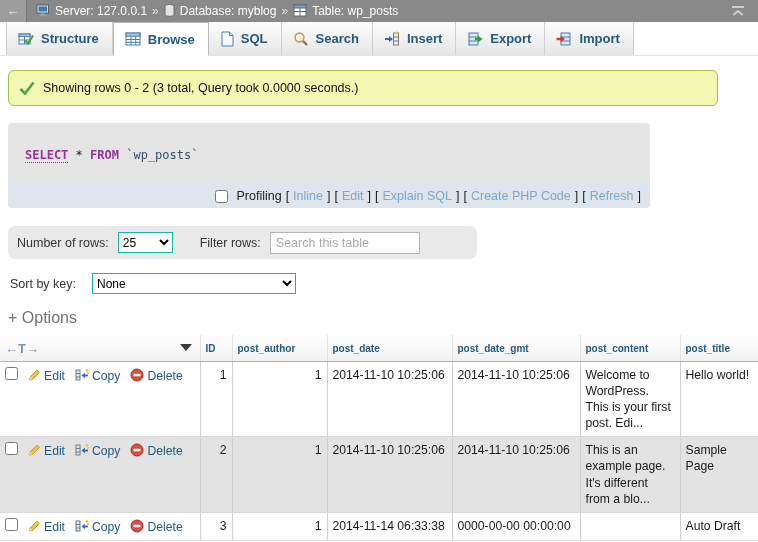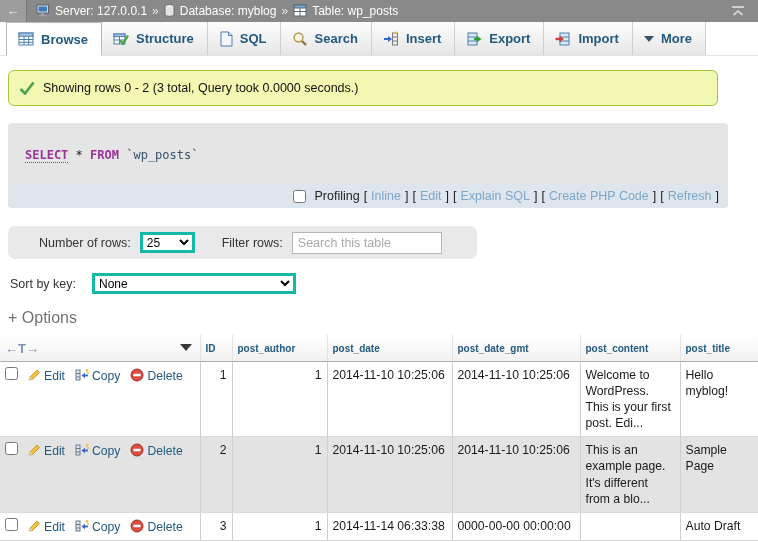--- a/index.html
+++ b/index.html
@@ -22,35 +22,35 @@
     background:linear-gradient(#fdfdfd,#e6e6e6); border-right:1px solid #cfcfcf; height:33px; }
   .tab:first-child { border-left:1px solid #cfcfcf; }
   .tab.active { background:#fff; border:1px solid #b9b9b9; border-bottom:1px solid #fff; margin-bottom:-1px; height:34px; }
   .tri-down { width:0; height:0; border-left:5px solid transparent; border-right:5px solid transparent; border-top:6px solid #33536b; }
 
   
   .alert { margin:14px 8px 0; width:710px; background:#f2f7b1; border:1px solid #a5c43d;
     border-radius:6px; padding:10px 10px; display:flex; align-items:center; gap:8px; font-size:12.5px; color:#111; }
 
   
-  .sqlbox { margin:17px 8px 0; width:720px; background:#e5e5e5; border-radius:4px; overflow:hidden; }
+  .sqlbox { margin:17px 8px 0; width:642px; background:#e5e5e5; border-radius:4px; overflow:hidden; }
   .sql-query { padding:25px 16px 22px 17px; font-family:"DejaVu Sans Mono", monospace; font-size:12px; white-space:pre; color:#222; }
   .kw { color:#993399; font-weight:bold; }
   .kw.dotted { border-bottom:1px dotted #993399; }
   .ident { color:#36516c; }
   .sql-footer { background:#dfe5ec; padding:5px 9px; text-align:right; font-size:12.5px; color:#222;
     display:flex; justify-content:flex-end; align-items:center; gap:4px; }
   .sql-footer a { color:#7da7c9; text-decoration:none; cursor:pointer; }
   .sql-footer .bk { color:#1a1a1a; }
   .sql-footer input { margin-right:4px; }
 
   
   .rowsbar { margin:18px 0 0 8px; width:469px; height:33px; background:#e9e9e9; border-radius:7px;
-    display:flex; align-items:center; gap:9px; padding:0 14px 0 31px; font-size:12.5px; color:#333; }
-  select { font-size:12px; border:3px solid #14b8a6; background:#fff; height:21px; }
+    display:flex; align-items:center; gap:9px; padding:0 14px 0 9px; font-size:12.5px; color:#333; }
+  select { font-size:12px; border:1px solid #14b8a6; background:#fff; height:21px; }
   .pagesize { width:55px; }
   .filter-input { width:150px; height:22px; border:1px solid #b5b5b5; font-size:12.5px; padding:2px 5px; color:#333; }
   .filter-input::placeholder { color:#a9a9a9; }
 
   .sortrow { margin:14px 0 0 10px; display:flex; align-items:center; gap:8px; font-size:12.5px; color:#333; }
   .sortsel { width:204px;margin-left:8px; }
 
   .options-link { display:inline-block; margin:15px 0 0 8px; color:#737373; font-size:16px; cursor:pointer; text-decoration:none; }
 
   
@@ -112,42 +112,42 @@
   <div class="collapse-btn">
     <svg width="16" height="12" viewBox="0 0 16 12">
         <rect x="2" y="1" width="12" height="2" fill="#cfcfcf"></rect>
         <path d="M3.5 10 L8 6 L12.5 10" stroke="#cfcfcf" stroke-width="2" fill="none"></path>
       </svg>
   </div>
 </div>
 
 
 <div class="tabs">
+  <div class="tab">
+    <svg width="16" height="16" viewBox="0 0 16 16">
+        <rect x="1" y="3" width="11" height="10" fill="#fff" stroke="#4a7eb0"></rect>
+        <rect x="1" y="3" width="11" height="2.6" fill="#aac5df" stroke="#4a7eb0"></rect>
+        <line x1="1" y1="9" x2="12" y2="9" stroke="#4a7eb0"></line>
+        <line x1="6.5" y1="5.6" x2="6.5" y2="13" stroke="#4a7eb0"></line>
+        <path d="M7 9.5 L10 12.5 L15 4.5" stroke="#43a538" stroke-width="2.3" fill="none"></path>
+      </svg>
+    <span>Structure</span>
+  </div>
   <div class="tab active">
     <svg width="16" height="16" viewBox="0 0 16 16">
         <rect x="1" y="2" width="14" height="12" fill="#fff" stroke="#4a7eb0"></rect>
         <rect x="1" y="2" width="14" height="3.2" fill="#aac5df" stroke="#4a7eb0"></rect>
         <line x1="1" y1="8.5" x2="15" y2="8.5" stroke="#4a7eb0"></line>
         <line x1="1" y1="11.3" x2="15" y2="11.3" stroke="#4a7eb0"></line>
         <line x1="6" y1="5.2" x2="6" y2="14" stroke="#4a7eb0"></line>
         <line x1="10.7" y1="5.2" x2="10.7" y2="14" stroke="#4a7eb0"></line>
       </svg>
     <span>Browse</span>
   </div>
   <div class="tab">
-    <svg width="16" height="16" viewBox="0 0 16 16">
-        <rect x="1" y="3" width="11" height="10" fill="#fff" stroke="#4a7eb0"></rect>
-        <rect x="1" y="3" width="11" height="2.6" fill="#aac5df" stroke="#4a7eb0"></rect>
-        <line x1="1" y1="9" x2="12" y2="9" stroke="#4a7eb0"></line>
-        <line x1="6.5" y1="5.6" x2="6.5" y2="13" stroke="#4a7eb0"></line>
-        <path d="M7 9.5 L10 12.5 L15 4.5" stroke="#43a538" stroke-width="2.3" fill="none"></path>
-      </svg>
-    <span>Structure</span>
-  </div>
-  <div class="tab">
     <svg width="14" height="16" viewBox="0 0 14 16">
         <path d="M2 1 h7.5 L13 4.5 V15 H2 Z" fill="#f4f8fc" stroke="#4a7eb0"></path>
         <path d="M9.5 1 V4.5 H13" fill="#c9daeb" stroke="#4a7eb0"></path>
       </svg>
     <span>SQL</span>
   </div>
   <div class="tab">
     <svg width="16" height="16" viewBox="0 0 16 16">
         <circle cx="6.5" cy="6.5" r="4.4" fill="#faf5e4" stroke="#bba05e" stroke-width="1.6"></circle>
         <line x1="10" y1="10" x2="14" y2="14" stroke="#8c7340" stroke-width="2.4"></line>
@@ -177,24 +177,20 @@
   </div>
   <div class="tab">
     <svg width="16" height="16" viewBox="0 0 16 16">
         <rect x="5" y="2" width="9" height="12" fill="#dce9f5" stroke="#4a7eb0"></rect>
         <line x1="5" y1="6" x2="14" y2="6" stroke="#4a7eb0"></line>
         <line x1="5" y1="10" x2="14" y2="10" stroke="#4a7eb0"></line>
         <line x1="0.5" y1="8" x2="5" y2="8" stroke="#cc3b3b" stroke-width="2.4"></line>
         <path d="M4.5 4.8 L9 8 L4.5 11.2 Z" fill="#cc3b3b"></path>
       </svg>
     <span>Import</span>
-  </div>
-  <div class="tab">
-    <span class="tri-down"></span>
-    <span>More</span>
   </div>
 </div>
 
 
 <div class="alert">
   <svg width="16" height="14" viewBox="0 0 16 14">
       <path d="M1.5 8 L6 12.5 L14.5 1.5" stroke="#4aa34f" stroke-width="2.6" fill="none"></path>
     </svg>
   <span>Showing rows 0 - 2 (3 total, Query took 0.0000 seconds.)</span>
 </div>
@@ -280,21 +276,21 @@
           </svg><a class="rowlink">Copy</a><svg class="icn" width="14" height="14" viewBox="0 0 14 14">
             <circle cx="7" cy="7" r="6" fill="#d84f43" stroke="#a82c22"></circle>
             <rect x="3.4" y="5.8" width="7.2" height="2.4" rx="0.6" fill="#fff"></rect>
           </svg><a class="rowlink last">Delete</a>
     </td>
     <td class="num">1</td>
     <td class="num">1</td>
     <td class="nowrap">2014-11-10 10:25:06</td>
     <td class="nowrap">2014-11-10 10:25:06</td>
     <td>Welcome to WordPress. This is your first post. Edi...</td>
-    <td>Hello myblog!</td>
+    <td>Hello world!</td>
   </tr>
 
   <tr class="r2 alt">
     <td class="action-cell">
       <label><input type="checkbox" style=""></label><svg class="icn" width="14" height="14" viewBox="0 0 14 14">
             <path d="M2 12 L3 9 L10 2 L12.5 4.5 L5.5 11.5 Z" fill="#f5c13d" stroke="#b98a2a" stroke-width="0.8"></path>
             <path d="M2 12 L5 11 L3 9 Z" fill="#efe6c9"></path>
           </svg><a class="rowlink">Edit</a><svg class="icn" width="14" height="14" viewBox="0 0 14 14">
             <rect x="1" y="2" width="4" height="10" fill="#dfe7ef" stroke="#6b7b8c"></rect>
             <line x1="1" y1="5.5" x2="5" y2="5.5" stroke="#6b7b8c"></line>

